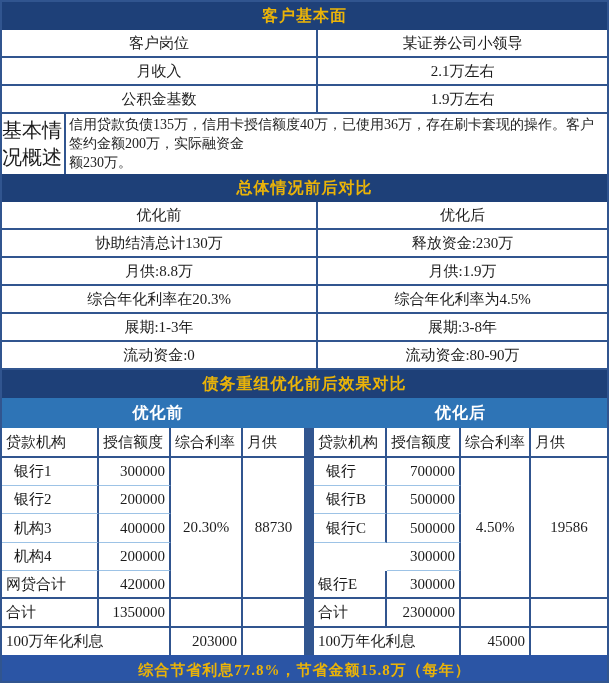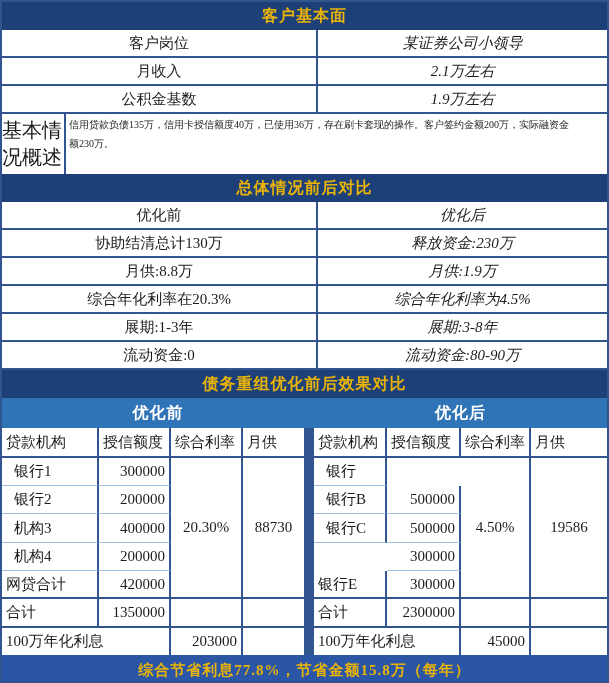--- a/index.html
+++ b/index.html
@@ -32,31 +32,31 @@
   .hdr.s1 { height:28px; }
   .hdr.footerbar { background:var(--footer); height:31px; font-size:15px; }
   
   .row2 { display:flex; height:28px; border-bottom:2px solid var(--bd); }
   .row2:last-of-type { border-bottom:none; }
   .cell-l, .cell-r {
     display:flex; align-items:center; justify-content:center;
     height:100%;
   }
   .cell-l { width:316px; border-right:2px solid var(--bd); }
-  .cell-r { flex:1;font-style:italic; }
+  .cell-r { flex:1; }
   
   .rowov { display:flex; height:60px; border-bottom:0; }
   .ov-label {
     width:64px; border-right:2px solid var(--bd);
     display:flex; align-items:center; justify-content:center;
     font-size:20px;
   }
   .ov-text {
     flex:1; padding:1px 3px;
-    font-size:10px; line-height:19px;
+    font-size:14px; line-height:19px;
     white-space:pre-wrap;
   }
   
   .bluebar { display:flex; background:var(--mid); color:#fff; font-weight:bold; font-size:16px; height:30px; letter-spacing:1px; }
   .bluebar .half-l { width:312px; display:flex; align-items:center; justify-content:center; }
   .bluebar .half-r { flex:1; display:flex; align-items:center; justify-content:center; }
   
   .btwrap { display:flex; }
   .sep { width:10px; background:var(--bd); }
   .bt { display:grid; grid-template-rows:30px 28px 28px 29px 28px 28px 29px 27px; background:#fff;border-radius:23px; }
@@ -162,20 +162,21 @@
 
     <div class="sep"></div>
 
     <div class="bt tright">
       <div class="bc br hb" style="grid-area:1/1">贷款机构</div>
       <div class="bc br hb" style="grid-area:1/2">授信额度</div>
       <div class="bc br hb" style="grid-area:1/3">综合利率</div>
       <div class="bc hb" style="grid-area:1/4">月供</div>
 
       <div class="bc br lb" style="grid-area:2/1">银行</div>
+      <div class="bc num br lb" style="grid-area:2/2">700000</div>
       <div class="bc br lb" style="grid-area:3/1">银行B</div>
       <div class="bc num br lb" style="grid-area:3/2">500000</div>
       <div class="bc br lb" style="grid-area:4/1">银行C</div>
       <div class="bc num br lb" style="grid-area:4/2">500000</div>
       <div class="bc num br lb" style="grid-area:5/2">300000</div>
       <div class="bc br hb" style="grid-area:6/1">银行E</div>
       <div class="bc num br hb" style="grid-area:6/2">300000</div>
 
       <div class="bc ctr br hb" style="grid-area:2/3/7/4">4.50%</div>
       <div class="bc ctr hb" style="grid-area:2/4/7/5">19586</div>

